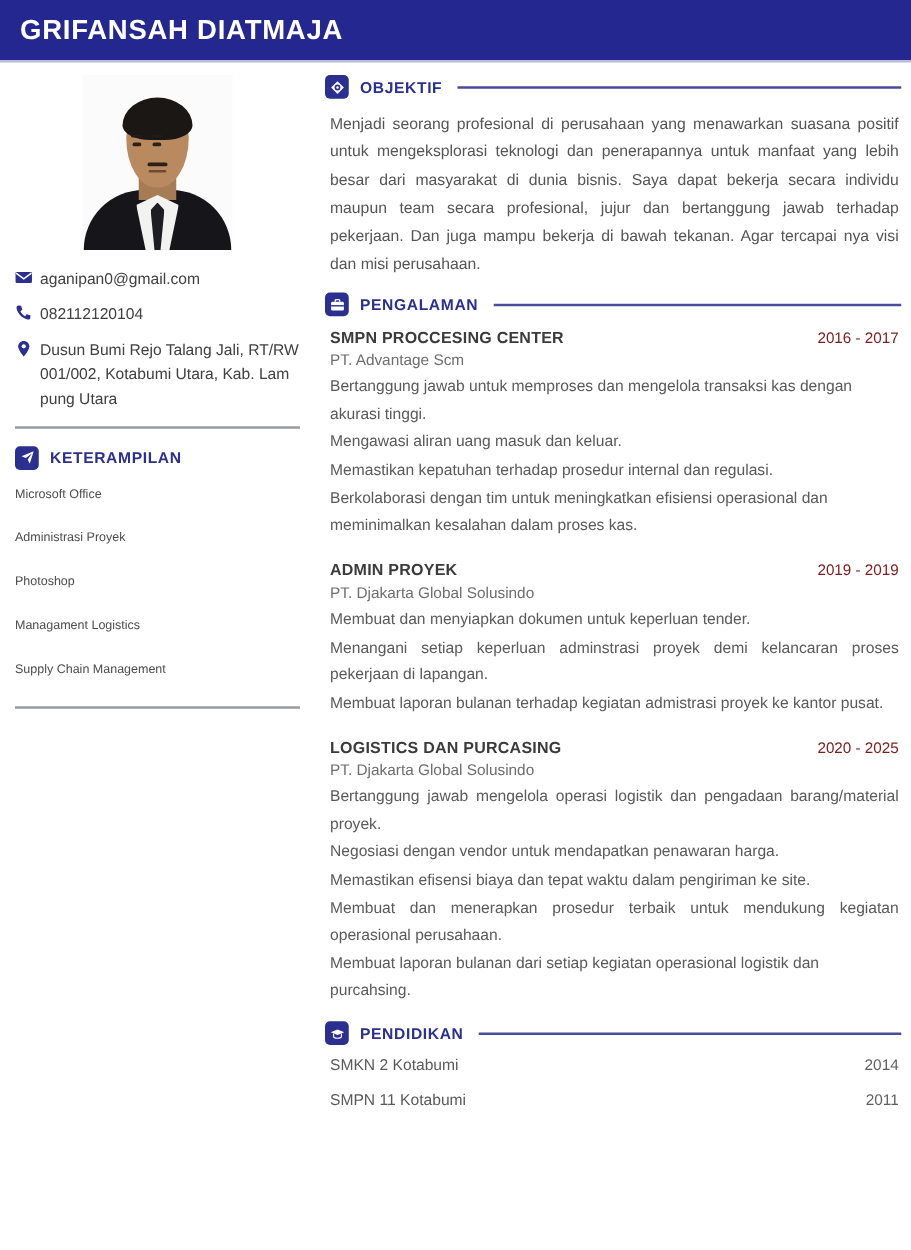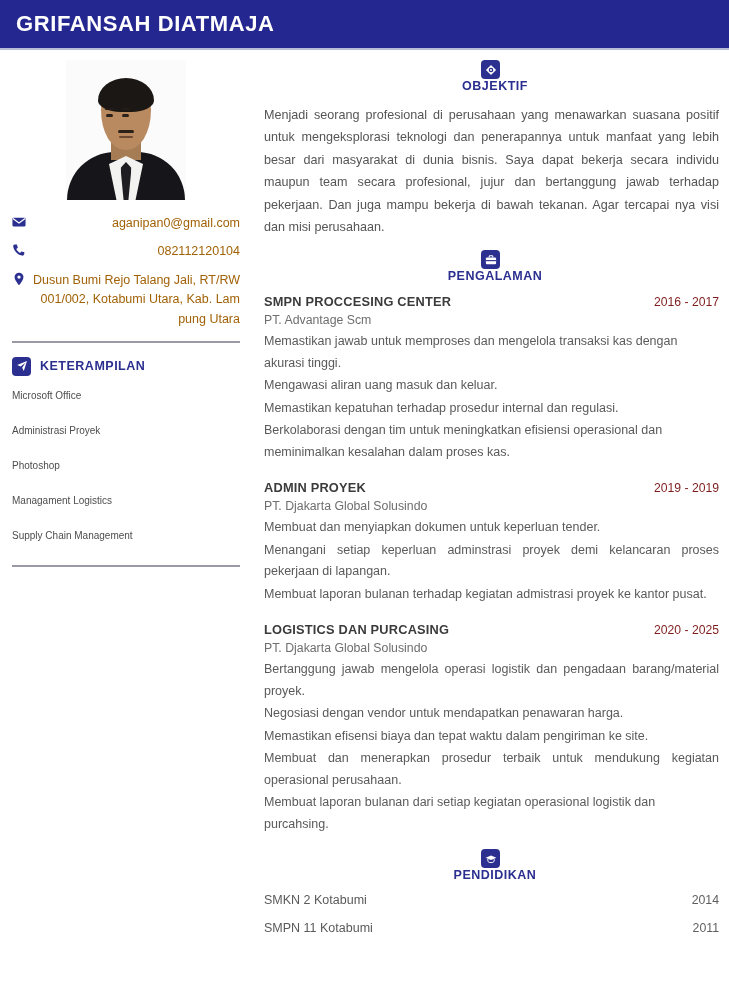--- a/index.html
+++ b/index.html
@@ -163,23 +163,22 @@
   
   .contact-list {
     margin-top: 14px;
     padding: 0 4px;
   }
   .contact-row {
     display: flex;
     align-items: flex-start;
     margin-bottom: 9px;
     font-size: 12.5px;
-    color: #a16207;
+    color: #404040;
     line-height: 1.55;
-    text-align: right;
   }
   .contact-ico {
     flex: 0 0 20px;
     width: 20px;
     padding-top: 1px;
     color: #2b2f8f;
     display: flex;
     justify-content: flex-start;
   }
   .contact-ico svg { display: block; }
@@ -220,21 +219,20 @@
     color: #4d4d4d;
     padding: 0 4px;
     margin-bottom: 24px;
   }
 
   
   .sec-head {
     display: flex;
     align-items: center;
     margin-bottom: 9px;
-    flex-direction: column;
   }
   .sec-head-label {
     margin-left: 9px;
     font-size: 12.5px;
     font-weight: bold;
     color: #2b2f8f;
     letter-spacing: 0.5px;
     white-space: nowrap;
   }
   .sec-rule {
@@ -415,21 +413,21 @@
       <span class="sec-rule"></span>
     </div>
 
     <div class="job">
       <div class="job-top">
         <span class="job-title">SMPN PROCCESING CENTER</span>
         <span class="job-date">2016 - 2017</span>
       </div>
       <div class="job-company">PT. Advantage Scm</div>
       <div class="job-bullets">
-        <div class="job-bullet nojustify">Memastikan jawab untuk memproses dan mengelola transaksi kas dengan akurasi tinggi.</div>
+        <div class="job-bullet nojustify">Bertanggung jawab untuk memproses dan mengelola transaksi kas dengan akurasi tinggi.</div>
         <div class="job-bullet nojustify">Mengawasi aliran uang masuk dan keluar.</div>
         <div class="job-bullet nojustify">Memastikan kepatuhan terhadap prosedur internal dan regulasi.</div>
         <div class="job-bullet nojustify">Berkolaborasi dengan tim untuk meningkatkan efisiensi operasional dan meminimalkan kesalahan dalam proses kas.</div>
       </div>
     </div>
     <div class="job-spacer"></div>
 
     <div class="job">
       <div class="job-top">
         <span class="job-title">ADMIN PROYEK</span>

